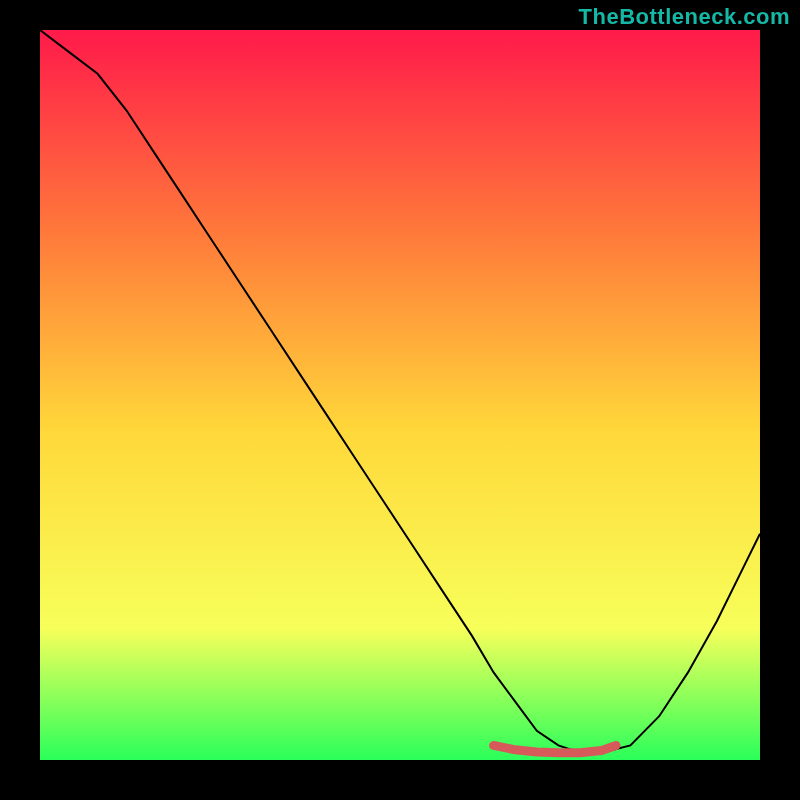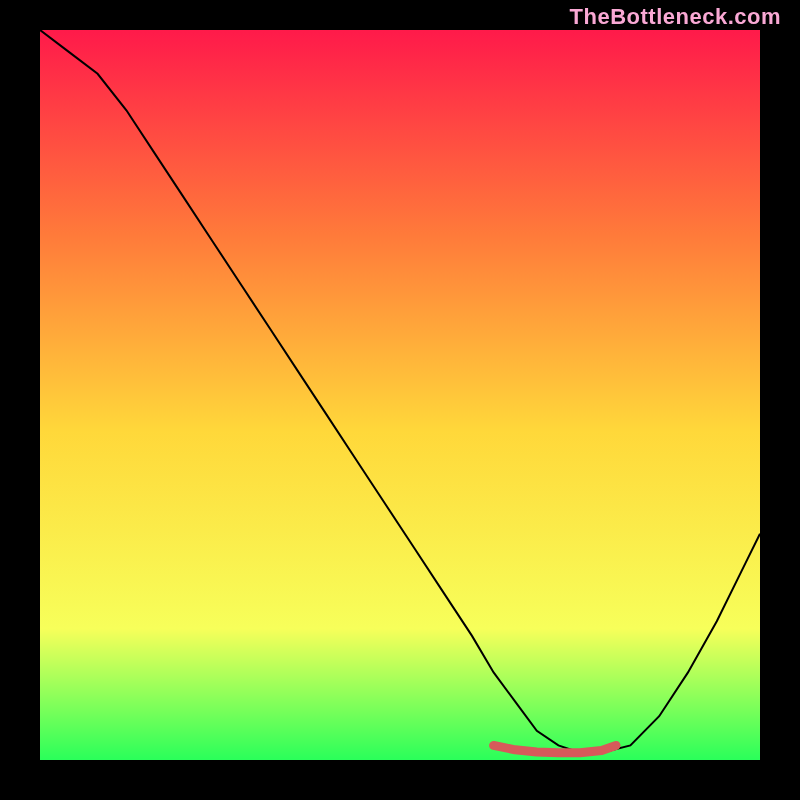--- a/index.html
+++ b/index.html
@@ -13,22 +13,22 @@
   }
   .frame {
     position: relative;
     width: 800px;
     height: 800px;
     background: #000;
   }
   .watermark {
     position: absolute;
     top: 4px;
-    right: 19px;
-    color: #f9a8d4;
+    right: 10px;
+    color: #14b8a6;
     font-size: 22px;
     font-weight: 600;
     letter-spacing: 0.5px;
     user-select: none;
   }
   .plot {
     position: absolute;
     left: 40px;
     top: 30px;
     width: 720px;

